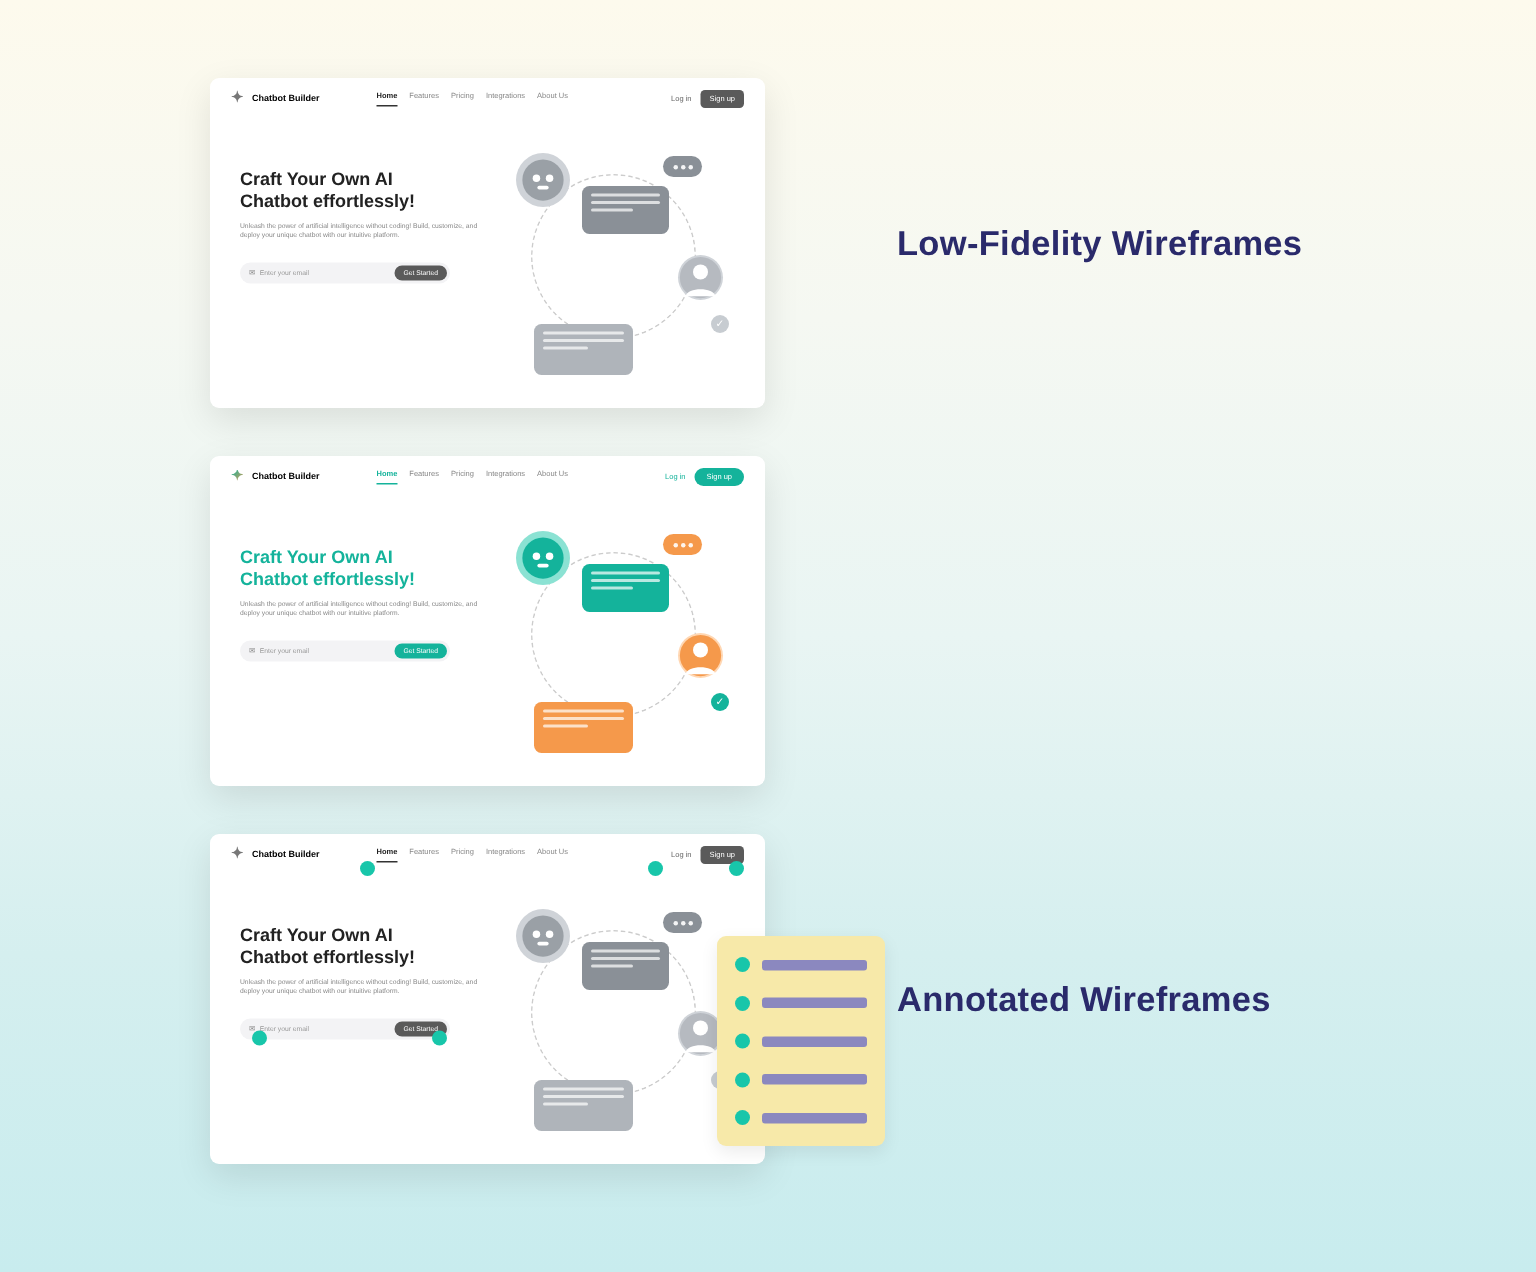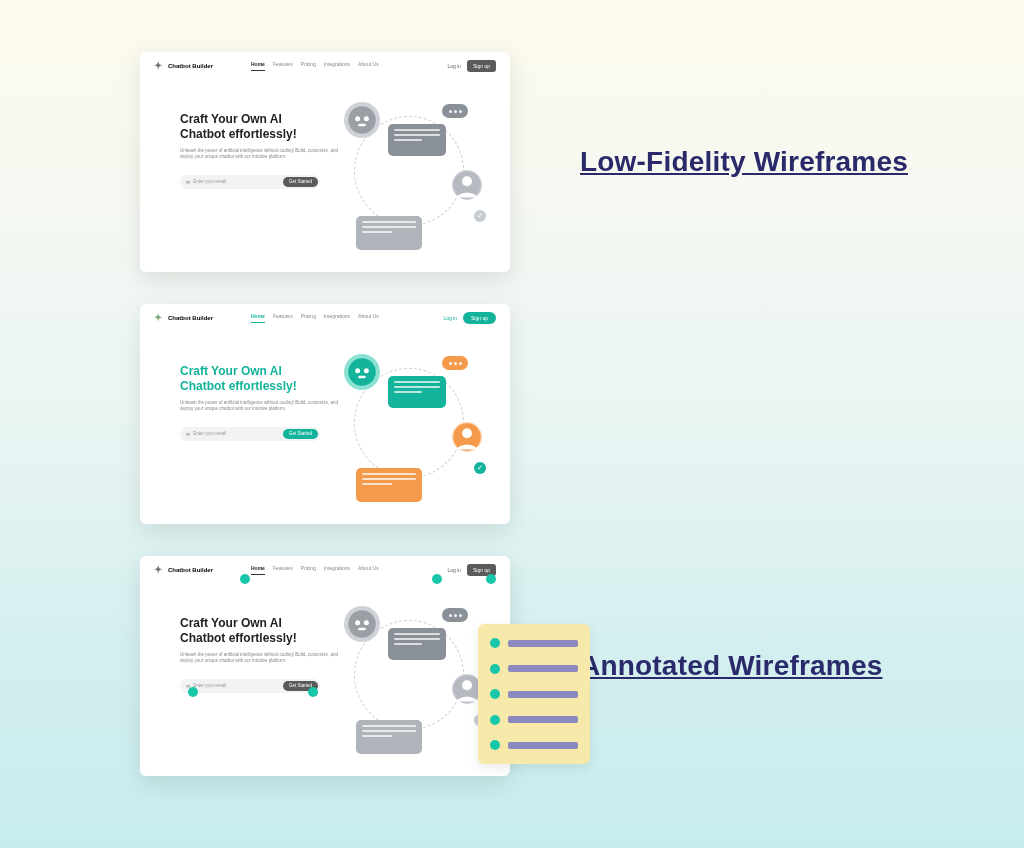--- a/index.html
+++ b/index.html
@@ -29,24 +29,23 @@
     border-radius: 6px;
     box-shadow: 0 8px 24px rgba(0,0,0,0.10);
     margin-left: 140px;
     position: relative;
     overflow: visible;
   }
 
   .label {
     color: #2a2a6b;
     font-weight: 700;
-    font-size: 28px;
-    margin-left: 70px;
+    font-size: 23px;
+    margin-left: 88px;
     letter-spacing: 0.2px;
-    text-decoration: underline;
   }
 
   
   .nav {
     display: flex;
     align-items: center;
     height: 28px;
     padding: 0 14px;
     font-size: 5.5px;
   }
@@ -87,21 +86,20 @@
     color: #fff;
     background: #555;
   }
 
   
   .hero {
     position: absolute;
     left: 20px;
     top: 60px;
     width: 165px;
-    margin-left: 20px;
   }
   .hero h2 {
     font-size: 12px;
     font-weight: 800;
     line-height: 1.25;
     color: #222;
   }
   .hero p {
     font-size: 4.5px;
     color: #888;

